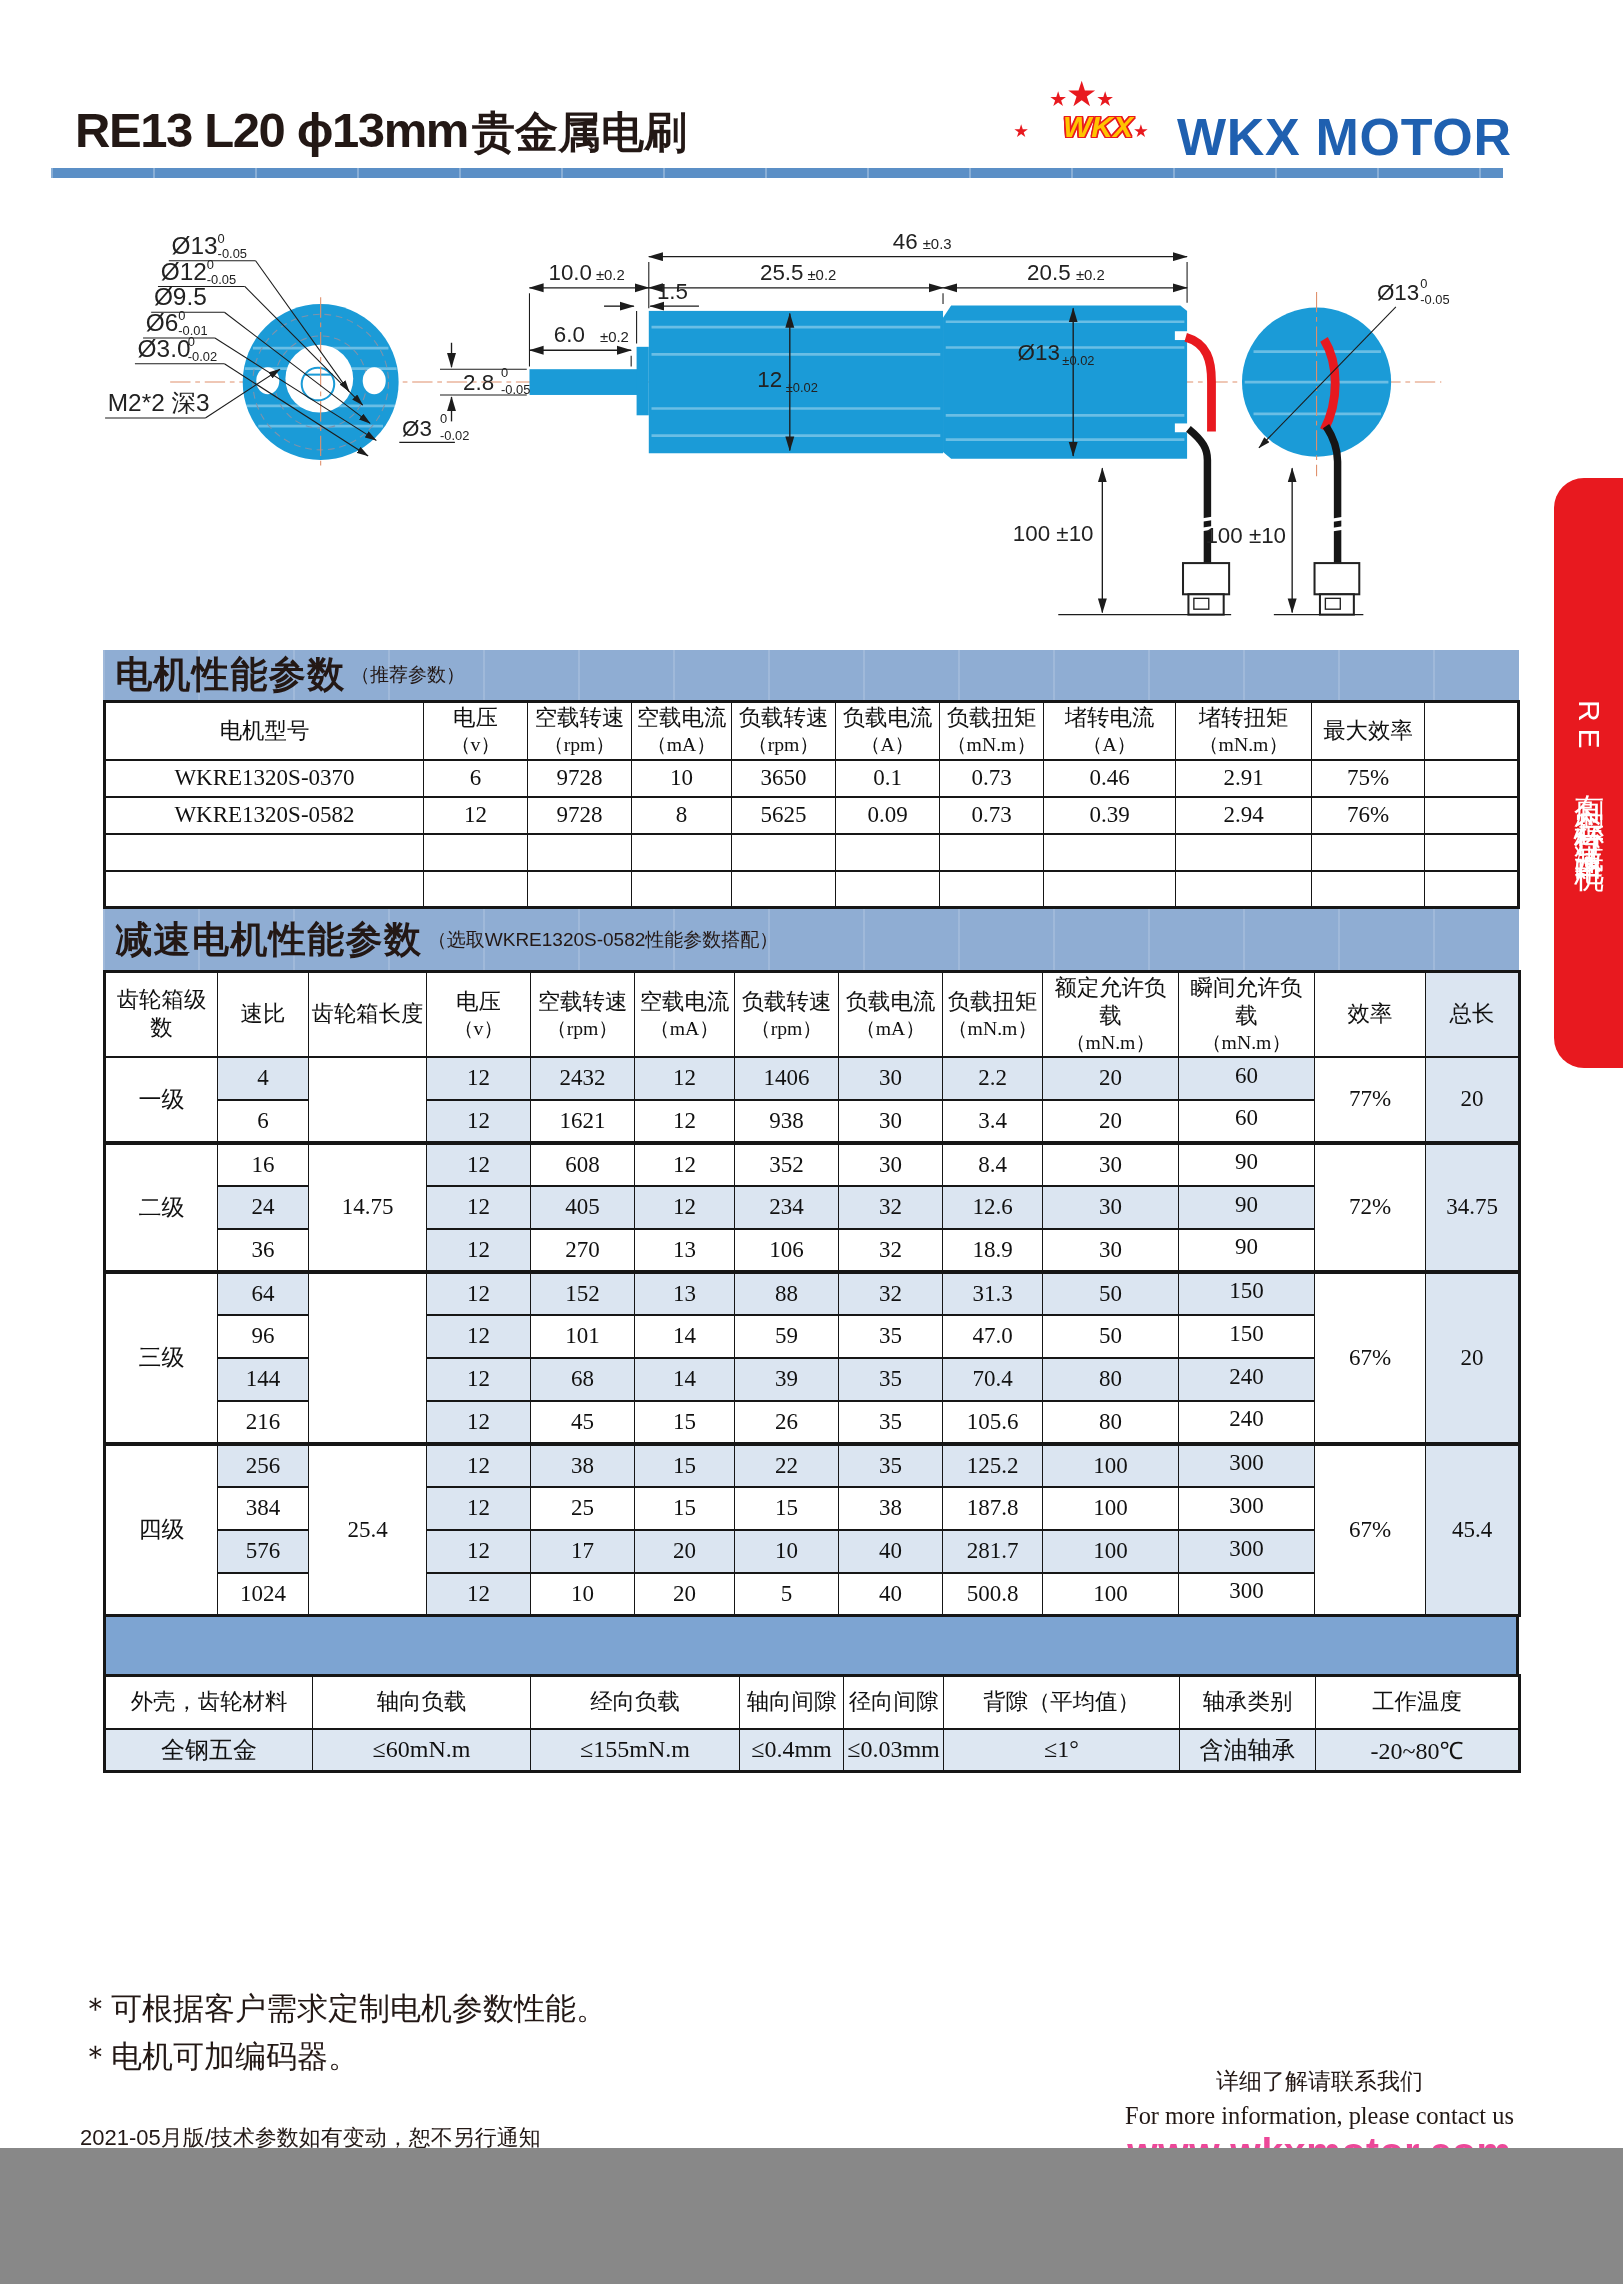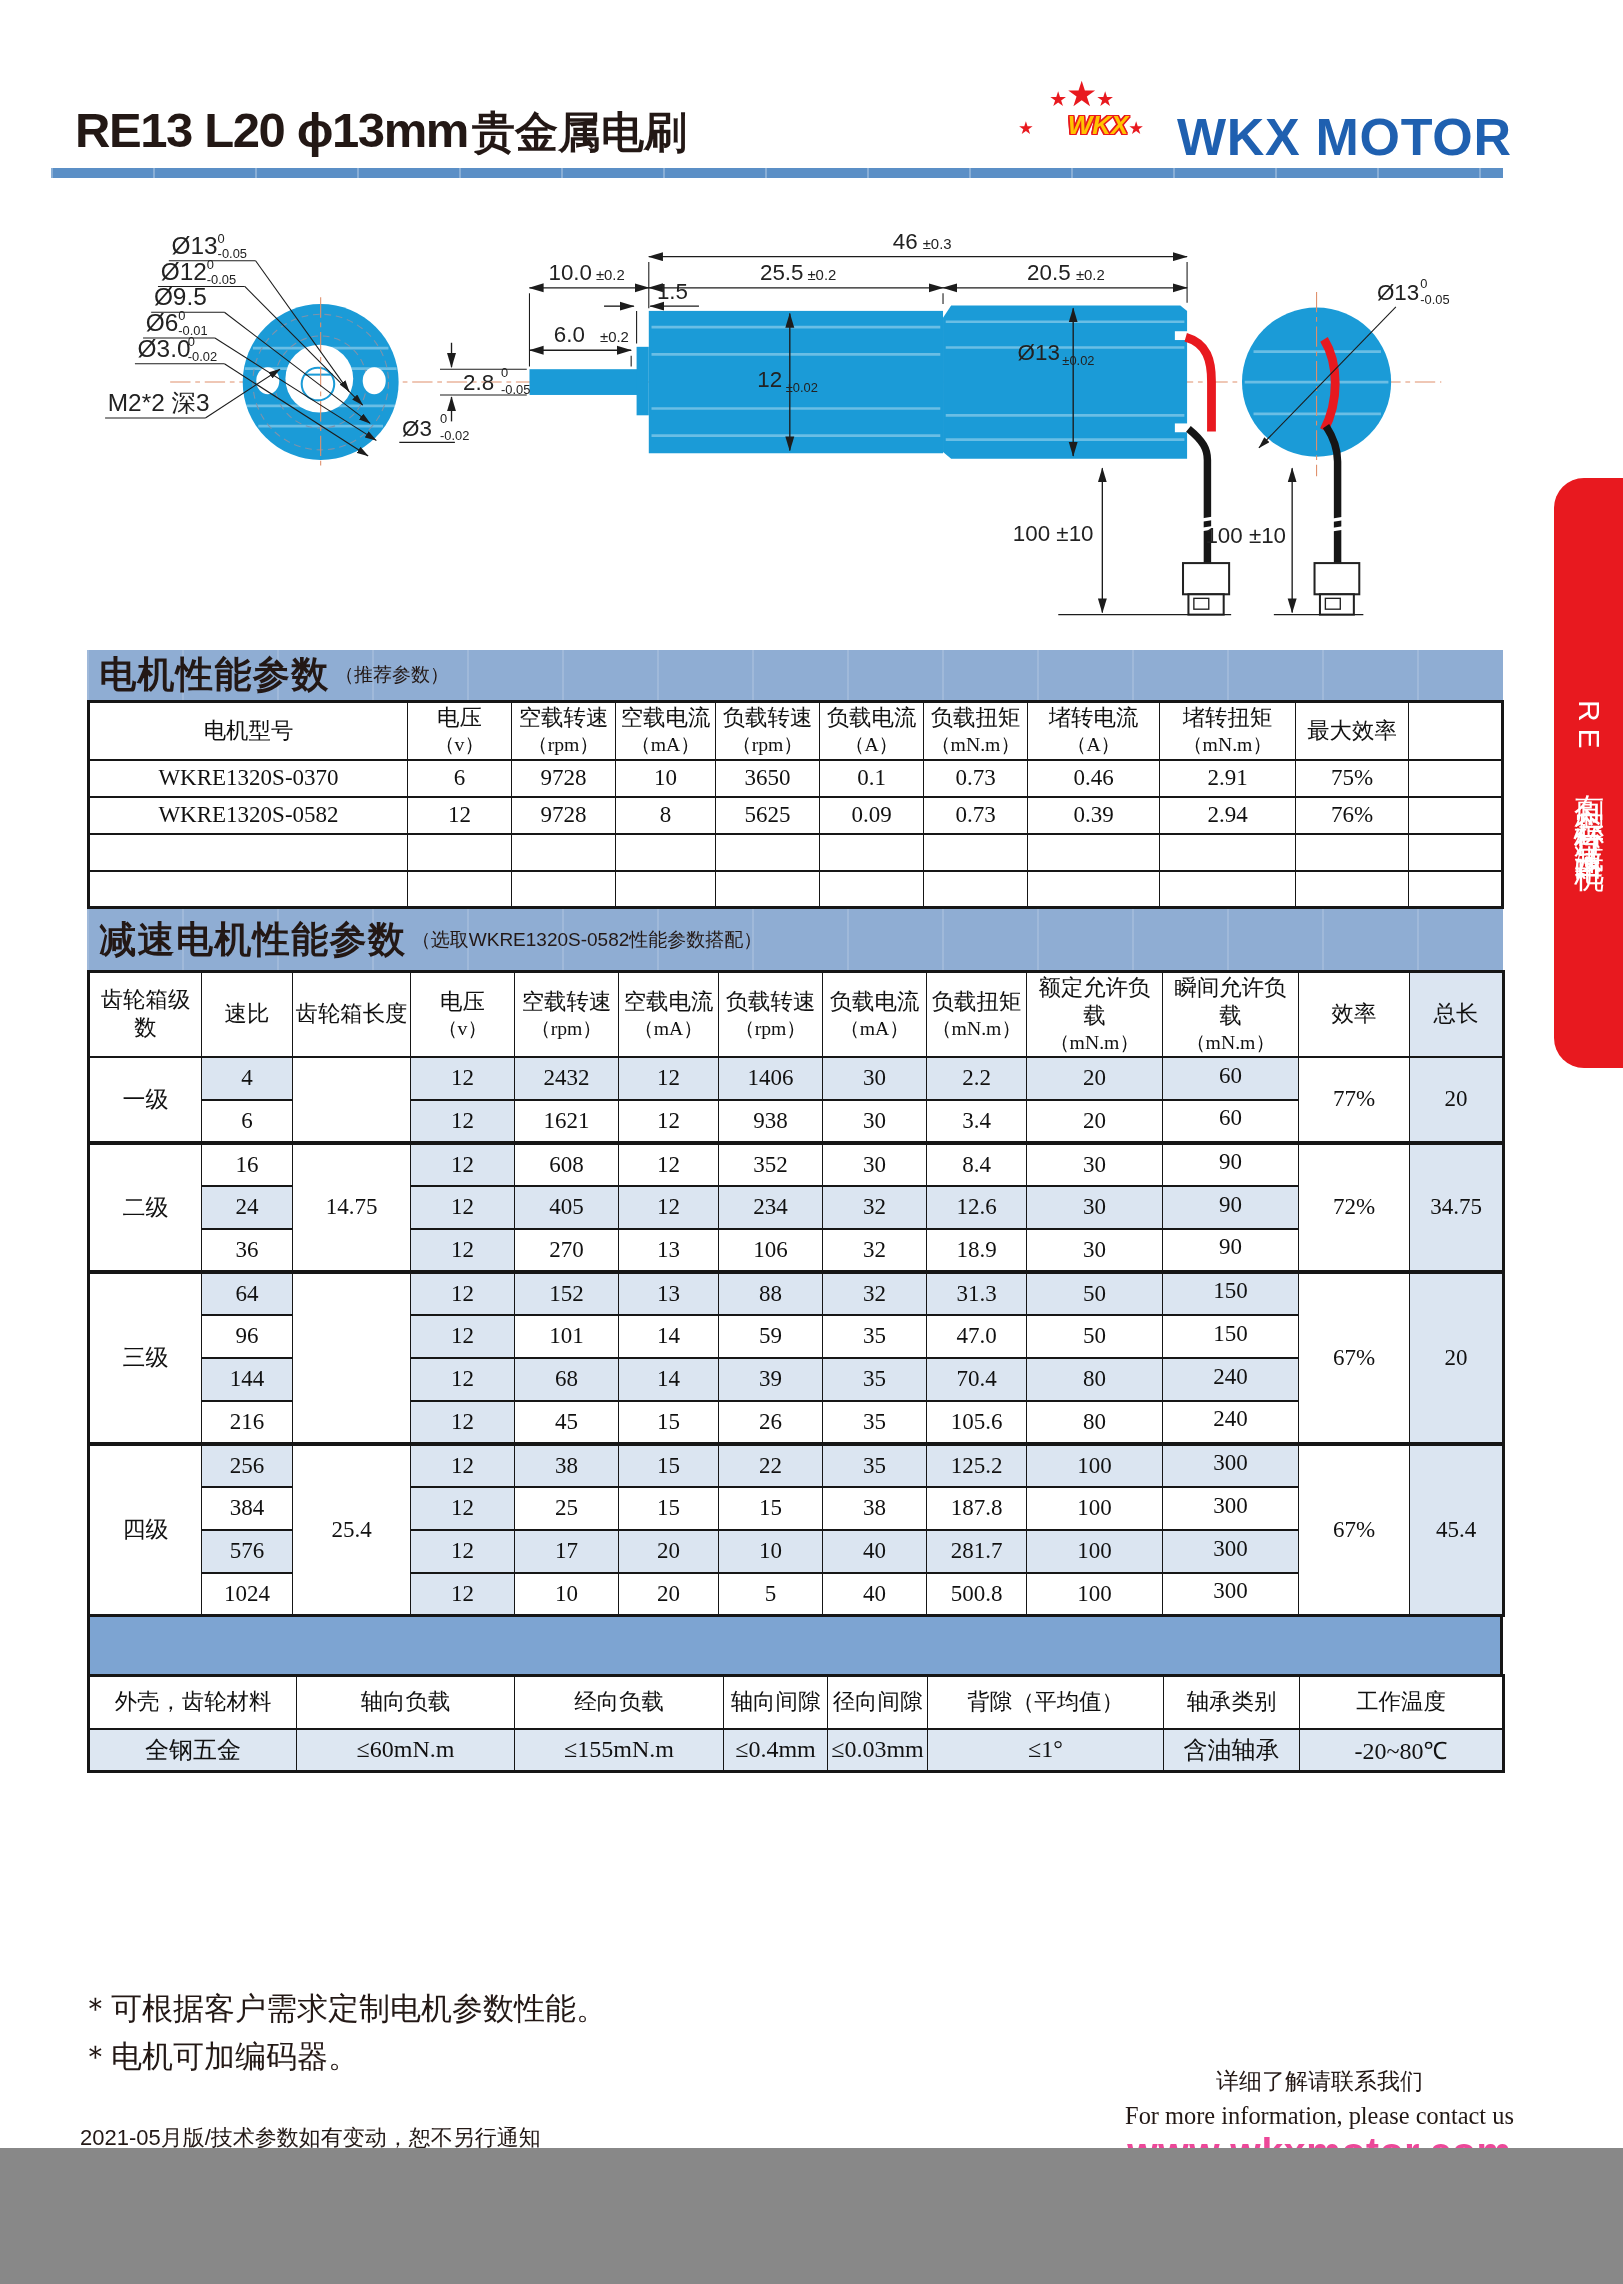--- a/index.html
+++ b/index.html
@@ -9,21 +9,21 @@
   .hdr-title{position:absolute;left:75px;top:102px;white-space:nowrap;display:flex;align-items:baseline;}
   .hdr-model{font-size:49px;font-weight:bold;letter-spacing:-1.4px;color:#231815;}
   .hdr-black{font-size:43px;font-weight:bold;color:#231815;margin-left:4.1px;}
   .hdr-red{font-size:43px;font-weight:bold;color:#e60012;margin-left:12.2px;}
   .brand{position:absolute;left:1177px;top:107px;font-size:52px;font-weight:bold;color:#1f60b0;letter-spacing:0.7px;}
   .logo{position:absolute;left:1003px;top:76px;width:156px;text-align:center;line-height:1;}
   .logo .r1{color:#e8191f;letter-spacing:-1.4px;}
   .logo .s-sm{font-size:20.4px;}
   .logo .s-lg{font-size:35px;}
   .logo .r2{margin-top:1.4px;color:#e8191f;font-size:17.6px;letter-spacing:0;}
-  .logo .wkx{font-size:26px;font-weight:bold;font-style:italic;color:#ffc400;
+  .logo .wkx{font-size:30px;font-weight:bold;font-style:italic;color:#ffc400;
     text-shadow:-1.4px 0 0 #e8191f,1.4px 0 0 #e8191f,0 -1.4px 0 #e8191f,0 1.4px 0 #e8191f,
                 -1.4px -1.4px 0 #e8191f,1.4px 1.4px 0 #e8191f,-1.4px 1.4px 0 #e8191f,1.4px -1.4px 0 #e8191f;margin-left:34px;}
   .hdr-rule{position:absolute;left:51px;top:168px;width:1452px;height:9.5px;background:#5b8fc6;
     background-image:repeating-linear-gradient(90deg,rgba(255,255,255,.28) 0 2px,rgba(255,255,255,0) 2px 102px);}
   
   .banner{position:absolute;left:1554px;top:478px;width:69px;height:590px;background:#e8191f;
     border-radius:30px 0 0 30px;display:flex;align-items:center;justify-content:center;}
   .banner span{writing-mode:vertical-rl;text-orientation:mixed;color:#fff;font-size:30px;
     letter-spacing:6.8px;font-family:"Liberation Sans",sans-serif;}
   
@@ -32,21 +32,21 @@
   .drawing .ext{stroke:#1c1c1c;stroke-width:1.6;fill:none;}
   .drawing .cl{stroke:#e0906c;stroke-width:1.6;stroke-dasharray:30 7 7 7;fill:none;}
   .drawing .dashc{stroke:#7d93ac;stroke-width:1.6;stroke-dasharray:10 7;fill:none;}
   .drawing .dmain{font:33px "Liberation Sans",sans-serif;fill:#222;}
   .drawing .dtol{font:22px "Liberation Sans",sans-serif;fill:#222;}
   .drawing .dstack{font:19px "Liberation Sans",sans-serif;fill:#222;}
   .drawing .dlab{font:36px "Liberation Sans",sans-serif;fill:#222;}
   .drawing .end{text-anchor:end;}
   .drawing .streak{stroke:rgba(255,255,255,.35);stroke-width:4;}
   
-  .tables{position:absolute;left:87px;top:650px;width:1416px;}
+  .tables{position:absolute;left:103px;top:650px;width:1416px;}
   .tbar{background:#8fadd3;display:flex;align-items:center;padding-left:12.2px;
     background-image:repeating-linear-gradient(90deg,rgba(255,255,255,.15) 0 2px,rgba(255,255,255,0) 2px 95px);}
   .tbar-title{font-size:37px;font-weight:bold;color:#231815;letter-spacing:1.4px;}
   .tbar-note{font-size:19px;color:#231815;margin-left:5.4px;}
   .t1bar{height:50px;}
   .t2bar{height:61px;}
   table.ptable{border-collapse:collapse;table-layout:fixed;width:1416px;
     font-family:"Liberation Serif",serif;color:#111;}
   table.ptable{border:3.4px solid #161616;}
   .ptable td{border:1.7px solid #161616;border-top-width:2.7px;border-bottom-width:2.7px;

